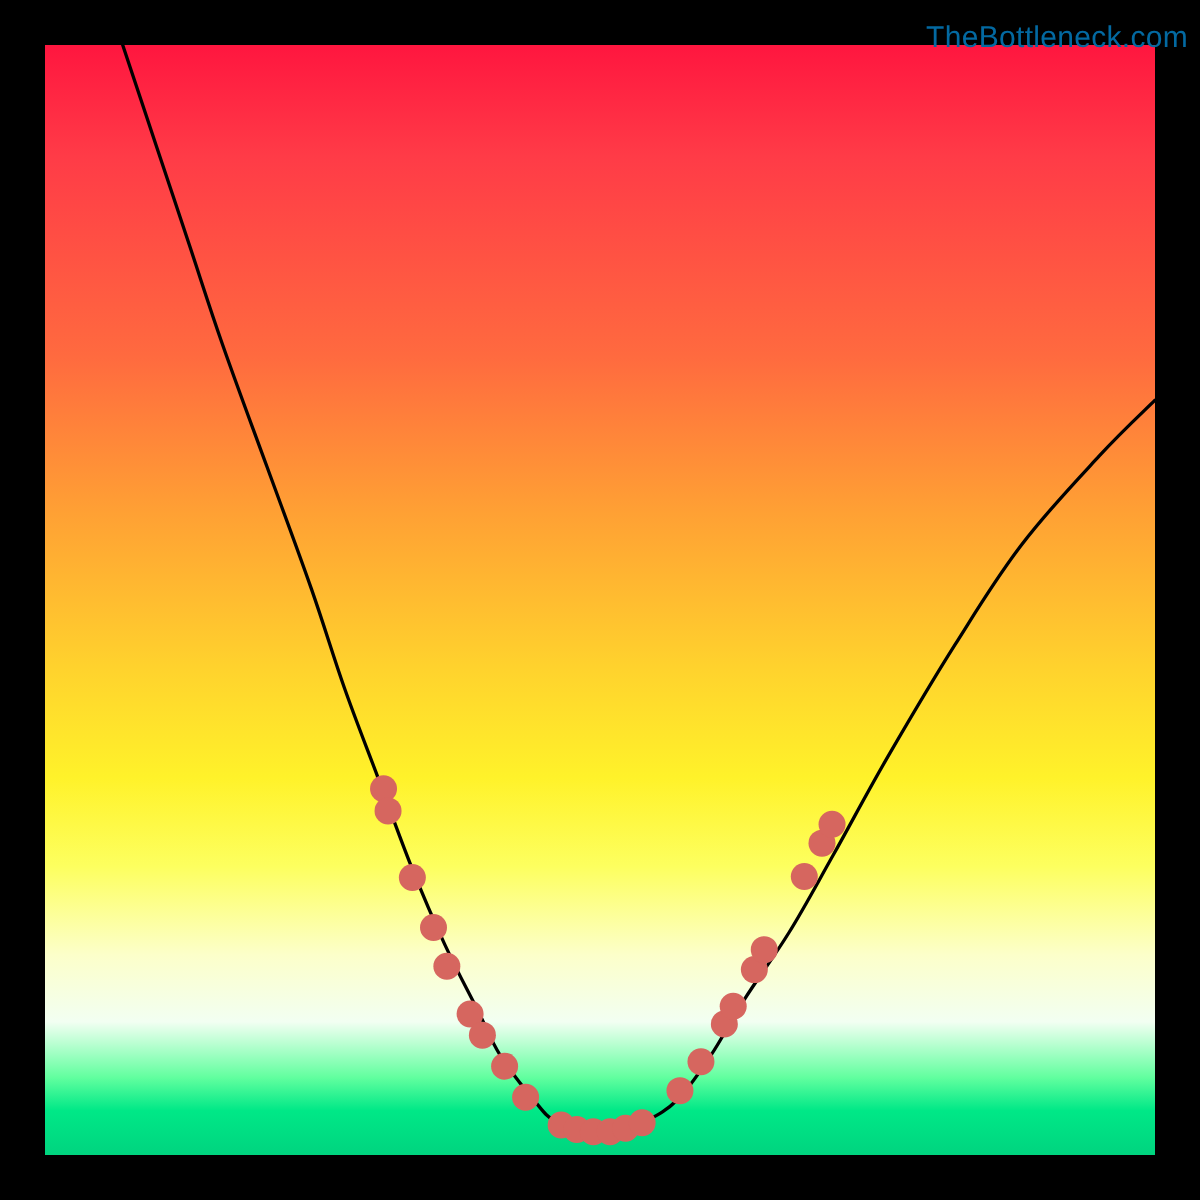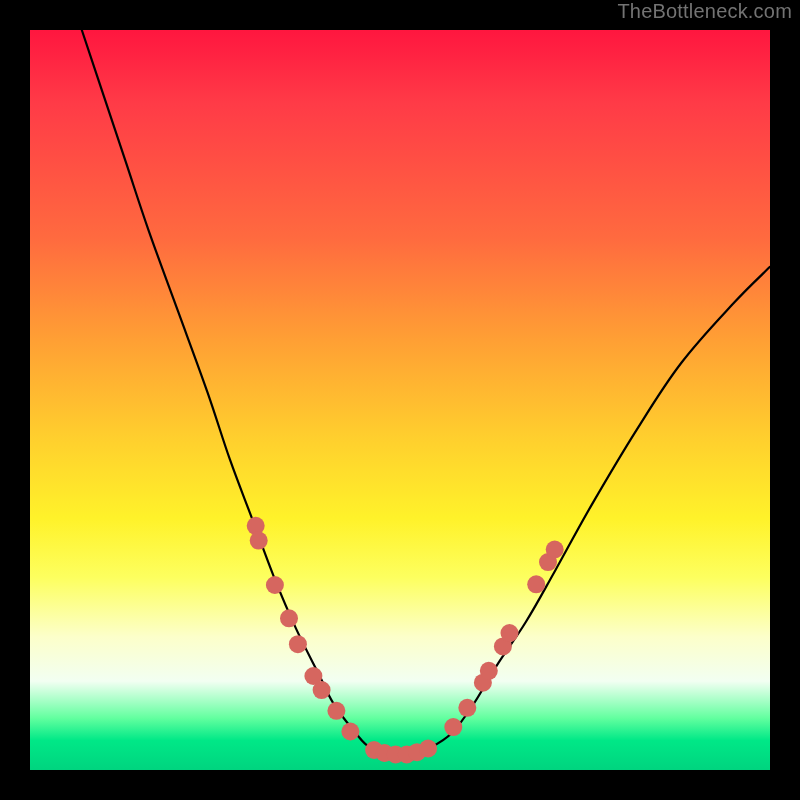--- a/index.html
+++ b/index.html
@@ -37,23 +37,23 @@
       #fdff5f 74%,
       #fcffca 82%,
       #f2fff2 88%,
       #62ff9f 93%,
       #00e887 96%,
       #00d47f 100%
     );
   }
   .watermark {
     position: absolute;
-    top: 0;
+    top: 14px;
     right: 8px;
-    color: #737373;
+    color: #0369a1;
     font-size: 20px;
     font-weight: 400;
     letter-spacing: 0.2px;
   }
   svg.curve {
     position: absolute;
     left: 30px;
     top: 30px;
     width: 740px;
     height: 740px;

